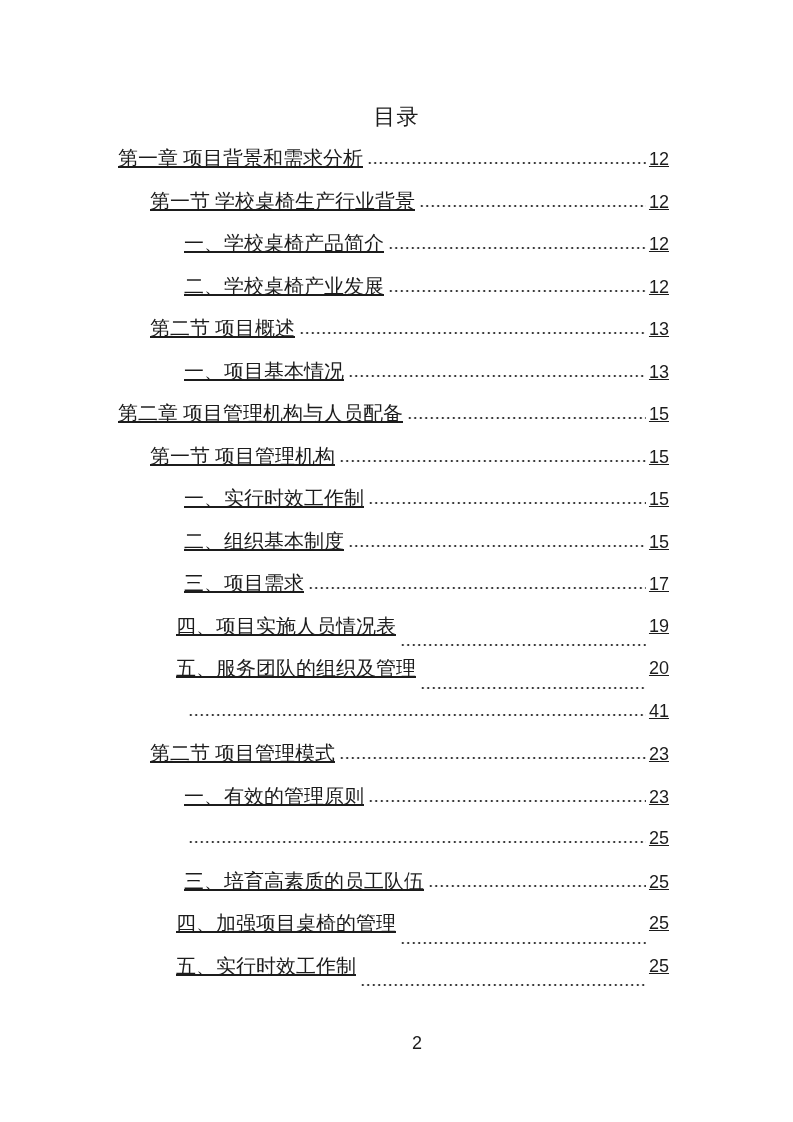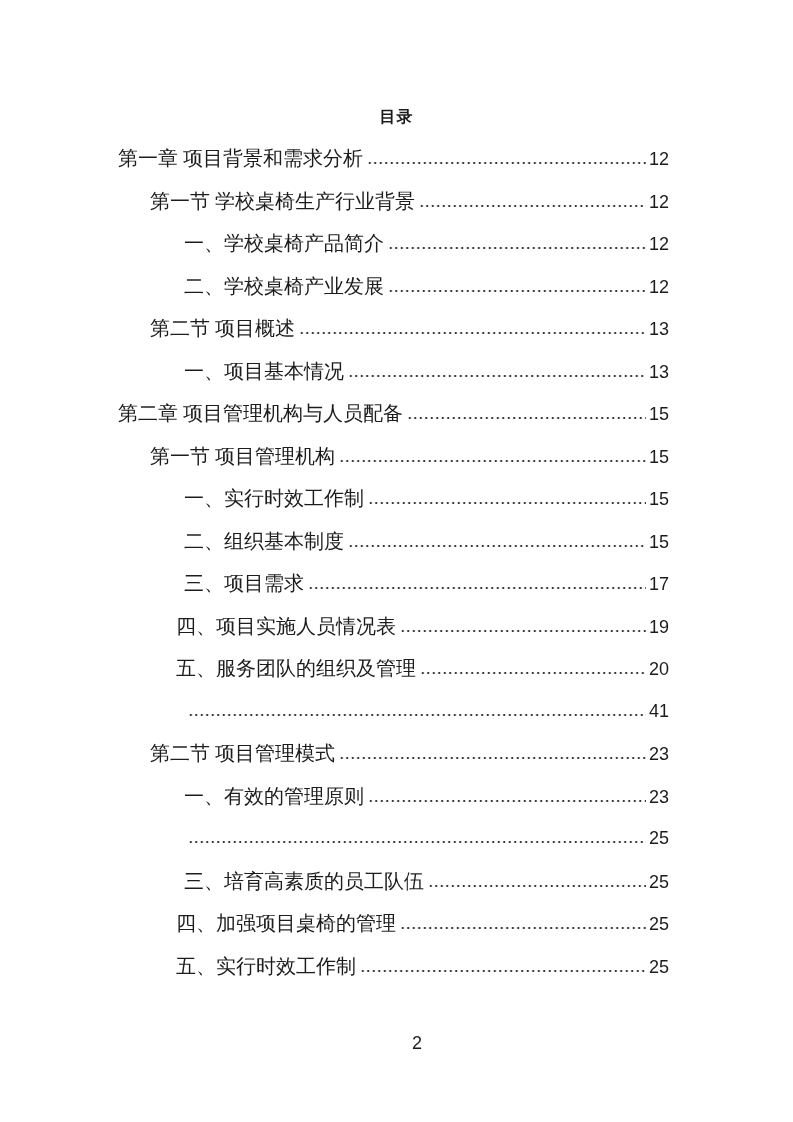--- a/index.html
+++ b/index.html
@@ -15,44 +15,45 @@
     overflow: hidden;
     font-family: "Liberation Serif", "DejaVu Serif", serif;
     color: #1c1c1c;
   }
   .toc-title {
     position: absolute;
     top: 101px;
     left: 0;
     width: 100%;
     text-align: center;
-    font-size: 16px;
+    font-size: 22px;
     line-height: 32px;
-    font-weight: bold;
+    font-weight: normal;
     margin: 0;
     letter-spacing: 1px;
   }
   .toc-list {
     position: absolute;
     top: 137px;
     left: 118px;
     right: 124px;
   }
   .toc-row {
     display: flex;
     align-items: baseline;
     height: 42.5px;
     line-height: 42.5px;
     font-size: 20px;
     white-space: nowrap;
+    text-decoration: underline;
   }
   .toc-row.level-1 { padding-left: 0; }
   .toc-row.level-2 { padding-left: 32px; }
   .toc-row.level-3 { padding-left: 66px; }
-  .toc-row.level-3.outdent { padding-left: 58px; }
+  .toc-row.level-3.outdent { padding-left: 58px; align-items: flex-end; }
   .toc-label {
     flex: 0 0 auto;
   }
   .dots {
     flex: 1 1 auto;
     height: 7px;
     margin: 0 3px 0 4px;
     background-image: radial-gradient(circle, #3a3a3a 1.1px, rgba(0,0,0,0) 1.5px);
     background-size: 5.5px 4px;
     background-position: 0 100%;

